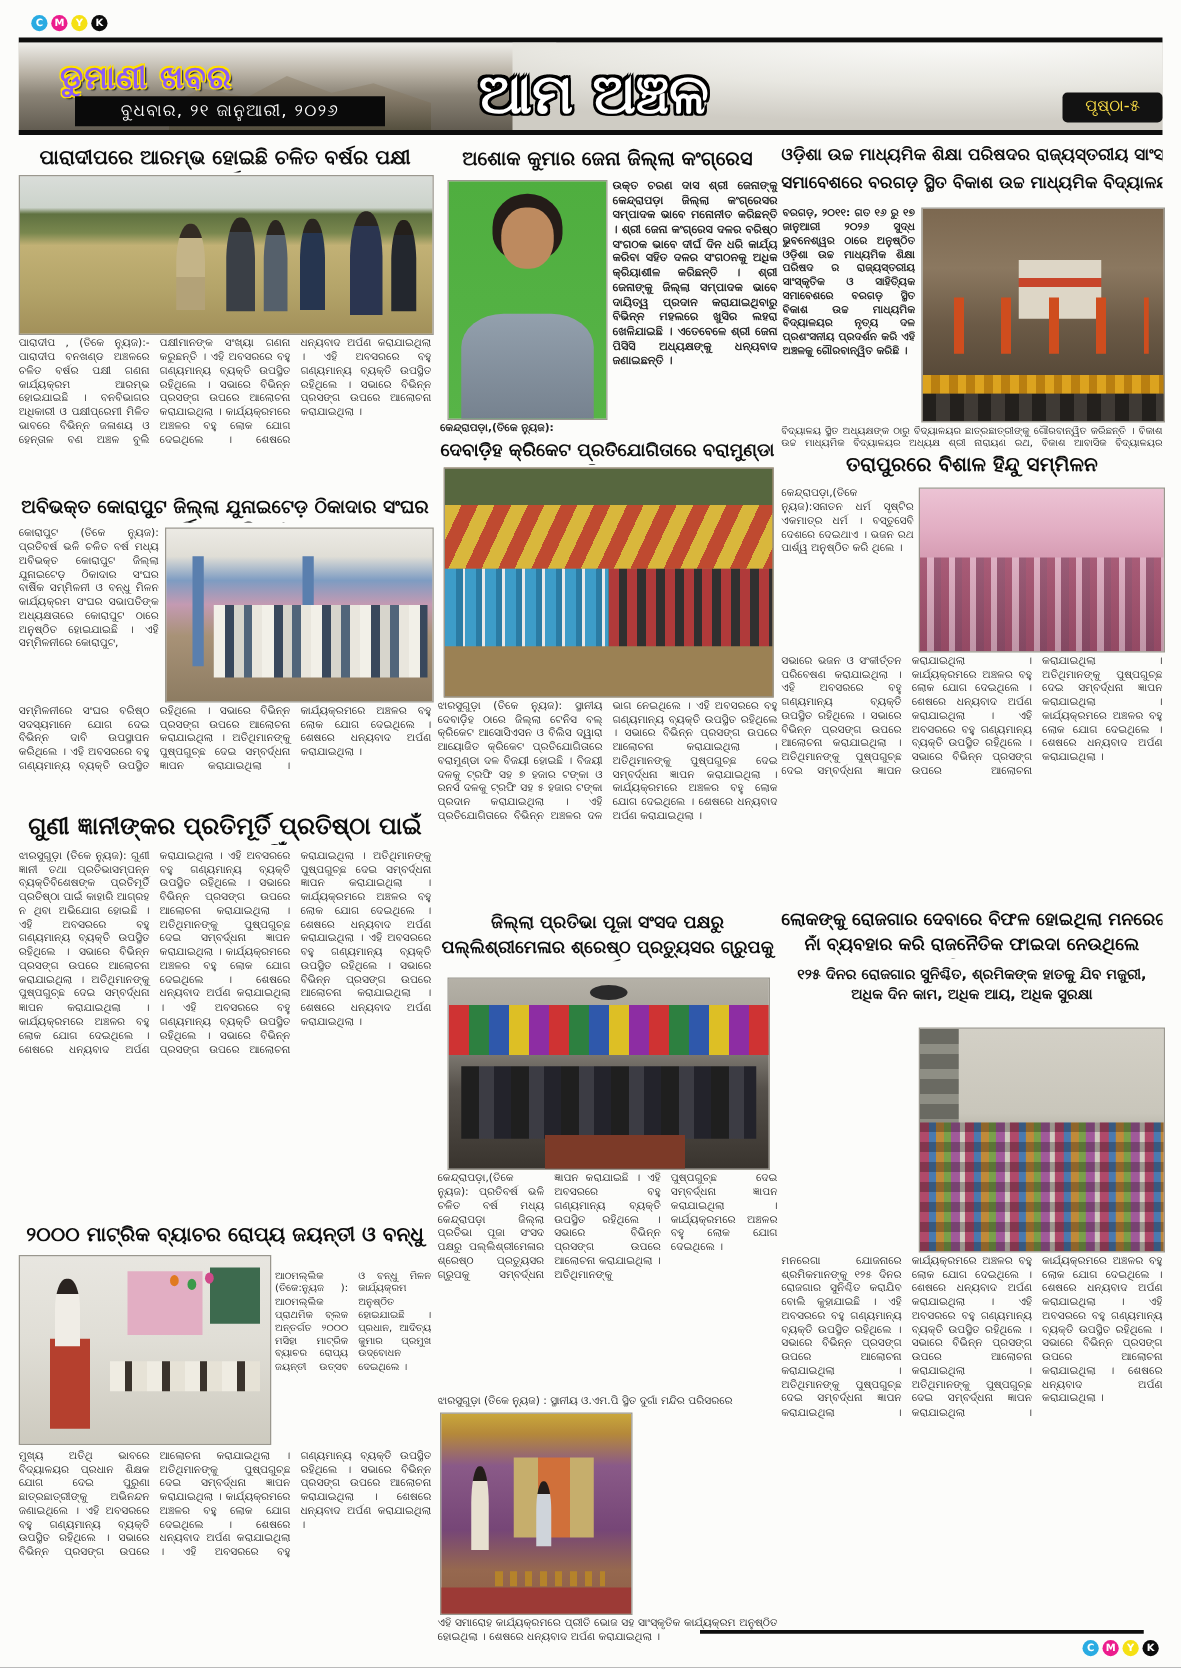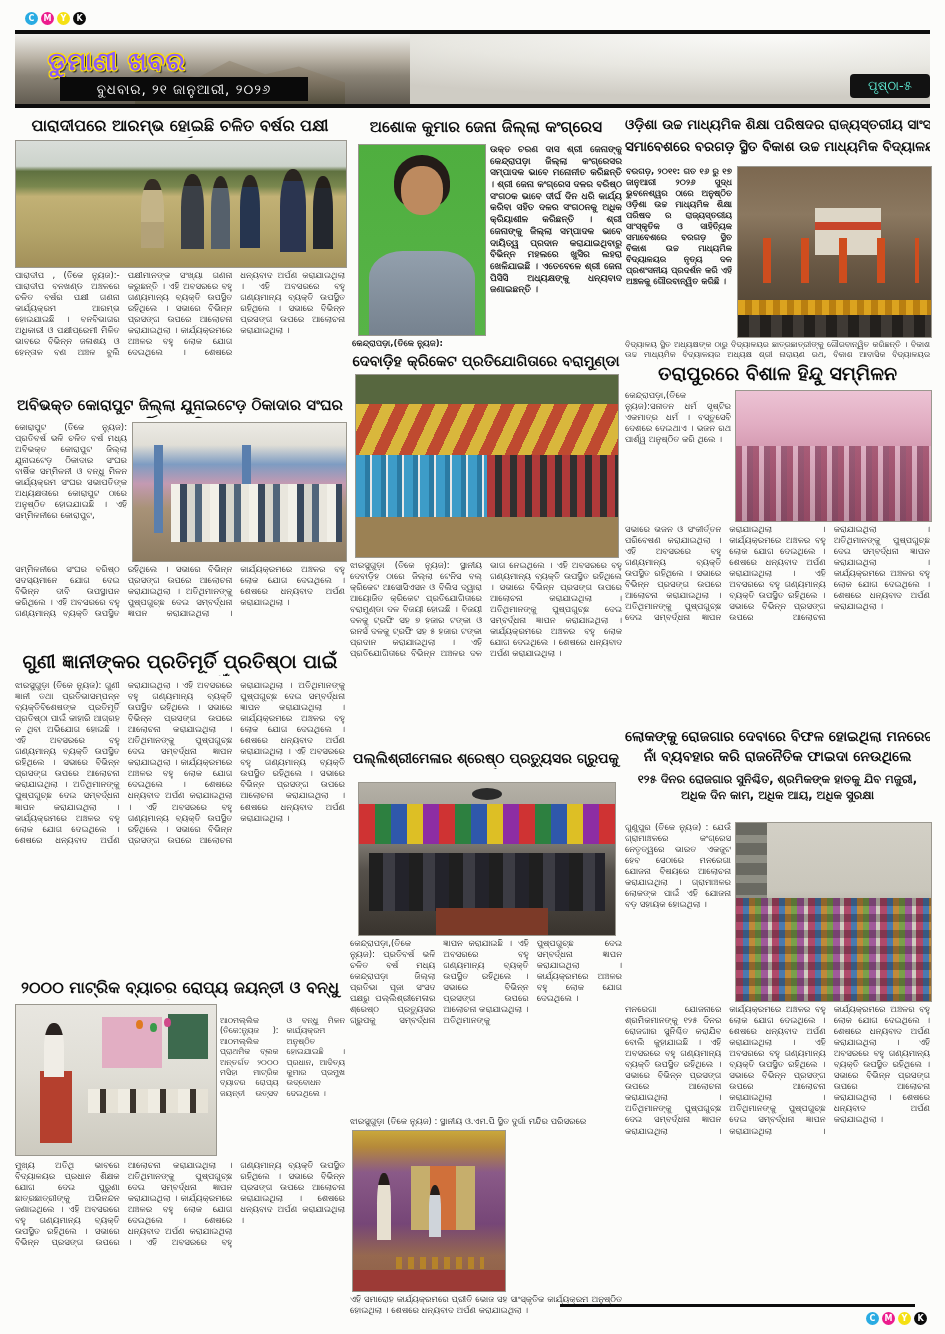--- a/index.html
+++ b/index.html
@@ -20,21 +20,21 @@
           background:linear-gradient(180deg,#a89e8c 0%,#7d7362 55%,#55503f 100%);
           clip-path:polygon(0 60%,12% 30%,30% 45%,45% 10%,62% 38%,78% 22%,100% 55%,100% 100%,0 100%);}
   .banner-cloud{position:absolute;right:0;top:0;width:520px;height:100%;
           background:radial-gradient(120% 90% at 70% 0%,#fbfbf9 0%,#e8e7e1 55%,#cfccc4 100%);}
   .brand{left:48px;top:36px;font-size:25px;font-weight:bold;color:#8b5cf6;letter-spacing:1px;
          text-shadow:-1px -1px 0 #ffe000,1px -1px 0 #ffe000,-1px 1px 0 #ffe000,1px 1px 0 #ffe000,2px 2px 1px #2a2a2a;margin-top:11px;}
   .datebox{left:60px;top:77px;width:248px;height:24px;background:#0a0a0a;color:#fff;font-size:13.5px;
            text-align:center;line-height:24px;letter-spacing:1px;}
   .mtitle{left:295px;top:50px;width:360px;text-align:center;font-size:44px;font-weight:bold;color:#fff;
           text-shadow:-2px -2px 0 #000,2px -2px 0 #000,-2px 2px 0 #000,2px 2px 0 #000,0 -2px 0 #000,0 2px 0 #000,-2px 0 0 #000,2px 0 0 #000;}
-  .pagebox{left:850px;top:74px;width:80px;height:24px;background:#121212;color:#5eead4;border-radius:4px;
+  .pagebox{left:850px;top:74px;width:80px;height:24px;background:#121212;color:#fde047;border-radius:4px;
            font-size:13px;text-align:center;line-height:24px;}
   
   .hl{font-weight:bold;text-align:center;color:#0d0d0d;line-height:1.25;overflow:hidden;}
   .body-txt{font-size:8.5px;line-height:1.3;text-align:justify;overflow:hidden;color:#222;
             word-break:break-word;}
   .cols2{column-count:2;column-gap:8px;}
   .cols3{column-count:3;column-gap:8px;}
   .subhl{font-weight:bold;text-align:center;font-size:11.5px;line-height:1.35;overflow:hidden;}
   
   .photo{position:absolute;overflow:hidden;background:#cfcdc5;border:1px solid #9a978e;}
@@ -64,20 +64,21 @@
     <span class="k">K</span>
   </div>
 
   <div class="abs banner">
     <div class="banner-photo"></div>
     <div class="banner-hut"></div>
     <div class="banner-cloud"></div>
   </div>
   <div class="abs brand">ଡୁମାଣୀ ଖବର</div>
   <div class="abs datebox">ବୁଧବାର, ୨୧ ଜାନୁଆରୀ, ୨୦୨୬</div>
+  <div class="abs mtitle">ଆମ ଅଞ୍ଚଳ</div>
   <div class="abs pagebox">ପୃଷ୍ଠା-୫</div>
 
   <div class="abs hl" style="left:15px;top:116px;width:330px;font-size:16px;height:22px;">ପାରାଦୀପରେ ଆରମ୍ଭ ହୋଇଛି ଚଳିତ ବର୍ଷର ପକ୍ଷୀ ଗଣନା କାର୍ଯ୍ୟକ୍ରମ</div>
 
   <div class="photo ph-bird" style="left:15px;top:140px;width:330px;height:126px;">
     <div class="fg" style="left:38%;top:30%;width:7%;height:55%;background:linear-gradient(180deg,#342c24 16%,#c4b488 16% 62%,#b3a278 62%);"></div>
     <div class="fg" style="left:50%;top:26%;width:7%;height:60%;background:linear-gradient(180deg,#2a2520 16%,#3a3f46 16%);"></div>
     <div class="fg" style="left:59%;top:28%;width:6%;height:58%;background:linear-gradient(180deg,#2a2520 16%,#55606b 16%);"></div>
     <div class="fg" style="left:68%;top:27%;width:6%;height:58%;background:linear-gradient(180deg,#2a2520 16%,#26354f 16%);"></div>
     <div class="fg" style="left:80%;top:22%;width:8%;height:66%;background:linear-gradient(180deg,#2a2520 14%,#2b3550 14%);"></div>
@@ -132,20 +133,21 @@
 
   <div class="photo ph-cricket" style="left:355px;top:374px;width:262px;height:182px;">
     <div class="pd" style="left:0;top:0;width:100%;height:16%;background:#57673f;"></div>
     <div class="pd" style="left:0;top:16%;width:100%;height:28%;background:repeating-linear-gradient(115deg,#d9b73c 0 12px,#bf4a30 12px 24px);"></div>
     <div class="pd" style="left:0;top:44%;width:50%;height:34%;background:repeating-linear-gradient(90deg,#3d9cc8 0 9px,#2b7ba3 9px 14px,#e8e8e8 14px 16px);"></div>
     <div class="pd" style="left:50%;top:44%;width:50%;height:34%;background:repeating-linear-gradient(90deg,#b03a3a 0 8px,#303030 8px 15px);"></div>
   </div>
 
   <div class="abs body-txt cols2" style="left:350px;top:560px;width:272px;height:166px;">ଝାରସୁଗୁଡ଼ା (ତିକେ ନ୍ୟୁଜ): ସ୍ଥାନୀୟ ଦେବାଡ଼ିହ ଠାରେ ଜିଲ୍ଲା ଟେନିସ ବଲ୍ କ୍ରିକେଟ ଆସୋସିଏସନ ଓ ବିଲିସ ଦ୍ୱାରା ଆୟୋଜିତ କ୍ରିକେଟ ପ୍ରତିଯୋଗିତାରେ ବରାମୁଣ୍ଡା ଦଳ ବିଜୟୀ ହୋଇଛି । ବିଜୟୀ ଦଳକୁ ଟ୍ରଫି ସହ ୭ ହଜାର ଟଙ୍କା ଓ ରନର୍ସ ଦଳକୁ ଟ୍ରଫି ସହ ୫ ହଜାର ଟଙ୍କା ପ୍ରଦାନ କରାଯାଇଥିଲା । ଏହି ପ୍ରତିଯୋଗିତାରେ ବିଭିନ୍ନ ଅଞ୍ଚଳର ଦଳ ଭାଗ ନେଇଥିଲେ । ଏହି ଅବସରରେ ବହୁ ଗଣ୍ୟମାନ୍ୟ ବ୍ୟକ୍ତି ଉପସ୍ଥିତ ରହିଥିଲେ । ସଭାରେ ବିଭିନ୍ନ ପ୍ରସଙ୍ଗ ଉପରେ ଆଲୋଚନା କରାଯାଇଥିଲା । ଅତିଥିମାନଙ୍କୁ ପୁଷ୍ପଗୁଚ୍ଛ ଦେଇ ସମ୍ବର୍ଦ୍ଧନା ଜ୍ଞାପନ କରାଯାଇଥିଲା । କାର୍ଯ୍ୟକ୍ରମରେ ଅଞ୍ଚଳର ବହୁ ଲୋକ ଯୋଗ ଦେଇଥିଲେ । ଶେଷରେ ଧନ୍ୟବାଦ ଅର୍ପଣ କରାଯାଇଥିଲା ।</div>
 
+  <div class="abs hl" style="left:350px;top:730px;width:272px;font-size:14px;height:19px;">ଜିଲ୍ଲା ପ୍ରତିଭା ପୂଜା ସଂସଦ ପକ୍ଷରୁ</div>
   <div class="abs hl" style="left:350px;top:750px;width:272px;font-size:14px;height:19px;">ପଲ୍ଲିଶ୍ରୀମେଳାର ଶ୍ରେଷ୍ଠ ପ୍ରତ୍ୟୁସର ଗ୍ରୁପକୁ ସମ୍ବର୍ଦ୍ଧନା</div>
 
   <div class="photo ph-banners" style="left:358px;top:782px;width:256px;height:152px;">
     <div class="pd" style="left:0;top:14%;width:100%;height:26%;background:repeating-linear-gradient(90deg,#cf3333 0 16px,#2d8040 16px 32px,#2f58ab 32px 48px,#ddbf25 48px 64px,#8d2da3 64px 80px);"></div>
     <div class="pd" style="left:44%;top:3%;width:12%;height:8%;background:#2a2a2a;border-radius:50%;"></div>
     <div class="pd" style="left:4%;top:46%;width:92%;height:38%;background:repeating-linear-gradient(90deg,#1f1f1f 0 14px,#3c3c44 14px 26px,#23232b 26px 40px);"></div>
     <div class="pd" style="left:30%;bottom:0;width:44%;height:18%;background:#7c3a28;"></div>
   </div>
 
   <div class="abs body-txt cols3" style="left:350px;top:938px;width:272px;height:124px;">କେନ୍ଦ୍ରାପଡ଼ା,(ତିକେ ନ୍ୟୁଜ): ପ୍ରତିବର୍ଷ ଭଳି ଚଳିତ ବର୍ଷ ମଧ୍ୟ କେନ୍ଦ୍ରାପଡ଼ା ଜିଲ୍ଲା ପ୍ରତିଭା ପୂଜା ସଂସଦ ପକ୍ଷରୁ ପଲ୍ଲିଶ୍ରୀମେଳାର ଶ୍ରେଷ୍ଠ ପ୍ରତ୍ୟୁସର ଗ୍ରୁପକୁ ସମ୍ବର୍ଦ୍ଧନା ଜ୍ଞାପନ କରାଯାଇଛି । ଏହି ଅବସରରେ ବହୁ ଗଣ୍ୟମାନ୍ୟ ବ୍ୟକ୍ତି ଉପସ୍ଥିତ ରହିଥିଲେ । ସଭାରେ ବିଭିନ୍ନ ପ୍ରସଙ୍ଗ ଉପରେ ଆଲୋଚନା କରାଯାଇଥିଲା । ଅତିଥିମାନଙ୍କୁ ପୁଷ୍ପଗୁଚ୍ଛ ଦେଇ ସମ୍ବର୍ଦ୍ଧନା ଜ୍ଞାପନ କରାଯାଇଥିଲା । କାର୍ଯ୍ୟକ୍ରମରେ ଅଞ୍ଚଳର ବହୁ ଲୋକ ଯୋଗ ଦେଇଥିଲେ ।</div>
@@ -171,36 +173,35 @@
 
   <div class="photo ph-dance" style="left:737px;top:166px;width:193px;height:170px;">
     <div class="pd" style="left:40%;top:24%;width:34%;height:28%;background:linear-gradient(180deg,#ddd6c6 30%,#c8452a 30% 46%,#ddd6c6 46%);"></div>
     <div class="pd" style="left:6%;top:42%;width:88%;height:26%;background:repeating-linear-gradient(90deg,transparent 0 13px,#cf4d1e 13px 21px,transparent 21px 38px);"></div>
     <div class="pd" style="left:0;bottom:13%;width:100%;height:9%;background:repeating-linear-gradient(90deg,#dca31f 0 7px,#b97f10 7px 14px);"></div>
     <div class="pd" style="left:0;bottom:0;width:100%;height:13%;background:repeating-linear-gradient(90deg,#23201d 0 11px,#3f3a35 11px 22px);"></div>
   </div>
 
   <div class="abs body-txt" style="left:625px;top:340px;width:305px;height:20px;font-size:8px;">ବିଦ୍ୟାଳୟ ସ୍ଥିତ ଅଧ୍ୟକ୍ଷଙ୍କ ଠାରୁ ବିଦ୍ୟାଳୟର ଛାତ୍ରଛାତ୍ରୀଙ୍କୁ ଗୌରବାନ୍ୱିତ କରିଛନ୍ତି । ବିକାଶ ଉଚ୍ଚ ମାଧ୍ୟମିକ ବିଦ୍ୟାଳୟର ଅଧ୍ୟକ୍ଷ ଶ୍ରୀ ନାରାୟଣ ରଥ, ବିକାଶ ଆବାସିକ ବିଦ୍ୟାଳୟର ଏକଜିକ୍ୟୁଟିଭ୍ ପ୍ରିନ୍ସିପାଲ ପ୍ରମୁଖ ଅନୁଷ୍ଠାନରେ ନୃତ୍ୟ ନିର୍ଦ୍ଦେଶକ ଶ୍ରୀ ପ୍ରକାଶ ପଣ୍ଡା ଓ ଭାଗ ନେଇଥିବା ସମସ୍ତ ଛାତ୍ରଛାତ୍ରୀମାନଙ୍କୁ ଅଭିନନ୍ଦନ ଜଣାଇଛନ୍ତି ।</div>
 
-  <div class="abs hl" style="left:625px;top:362px;width:305px;font-size:19px;height:25px;">ତରାପୁରରେ ବିଶାଳ ହିନ୍ଦୁ ସମ୍ମିଳନ</div>
+  <div class="abs hl" style="left:625px;top:362px;width:305px;font-size:16px;height:25px;">ତରାପୁରରେ ବିଶାଳ ହିନ୍ଦୁ ସମ୍ମିଳନ</div>
 
   <div class="abs body-txt" style="left:625px;top:390px;width:106px;height:130px;">କେନ୍ଦ୍ରାପଡ଼ା,(ତିକେ ନ୍ୟୁଜ):ସନାତନ ଧର୍ମ ସୃଷ୍ଟିର ଏକମାତ୍ର ଧର୍ମ । ବସ୍ତୁସେବି ଦେଶରେ ଦେଇଥାଏ । ଭଜନ ରଥ ପାର୍ଶ୍ୱ ଅନୁଷ୍ଠିତ କରି ଥିଲେ ।</div>
 
   <div class="photo ph-pink" style="left:735px;top:390px;width:195px;height:130px;">
     <div class="pd" style="left:0;bottom:0;width:100%;height:58%;background:repeating-linear-gradient(90deg,rgba(130,40,70,.55) 0 6px,rgba(235,215,225,.35) 6px 11px,rgba(95,30,60,.5) 11px 17px);"></div>
   </div>
 
   <div class="abs body-txt cols3" style="left:625px;top:524px;width:305px;height:198px;">ସଭାରେ ଭଜନ ଓ ସଂକୀର୍ତ୍ତନ ପରିବେଷଣ କରାଯାଇଥିଲା । ଏହି ଅବସରରେ ବହୁ ଗଣ୍ୟମାନ୍ୟ ବ୍ୟକ୍ତି ଉପସ୍ଥିତ ରହିଥିଲେ । ସଭାରେ ବିଭିନ୍ନ ପ୍ରସଙ୍ଗ ଉପରେ ଆଲୋଚନା କରାଯାଇଥିଲା । ଅତିଥିମାନଙ୍କୁ ପୁଷ୍ପଗୁଚ୍ଛ ଦେଇ ସମ୍ବର୍ଦ୍ଧନା ଜ୍ଞାପନ କରାଯାଇଥିଲା । କାର୍ଯ୍ୟକ୍ରମରେ ଅଞ୍ଚଳର ବହୁ ଲୋକ ଯୋଗ ଦେଇଥିଲେ । ଶେଷରେ ଧନ୍ୟବାଦ ଅର୍ପଣ କରାଯାଇଥିଲା । ଏହି ଅବସରରେ ବହୁ ଗଣ୍ୟମାନ୍ୟ ବ୍ୟକ୍ତି ଉପସ୍ଥିତ ରହିଥିଲେ । ସଭାରେ ବିଭିନ୍ନ ପ୍ରସଙ୍ଗ ଉପରେ ଆଲୋଚନା କରାଯାଇଥିଲା । ଅତିଥିମାନଙ୍କୁ ପୁଷ୍ପଗୁଚ୍ଛ ଦେଇ ସମ୍ବର୍ଦ୍ଧନା ଜ୍ଞାପନ କରାଯାଇଥିଲା । କାର୍ଯ୍ୟକ୍ରମରେ ଅଞ୍ଚଳର ବହୁ ଲୋକ ଯୋଗ ଦେଇଥିଲେ । ଶେଷରେ ଧନ୍ୟବାଦ ଅର୍ପଣ କରାଯାଇଥିଲା ।</div>
 
   <div class="abs hl" style="left:625px;top:728px;width:305px;font-size:14px;height:19px;white-space:nowrap;">ଲୋକଙ୍କୁ ରୋଜଗାର ଦେବାରେ ବିଫଳ ହୋଇଥିଲା ମନରେଗା : ଗାନ୍ଧିଙ୍କ</div>
   <div class="abs hl" style="left:625px;top:748px;width:305px;font-size:14px;height:19px;">ନାଁ ବ୍ୟବହାର କରି ରାଜନୈତିକ ଫାଇଦା ନେଉଥିଲେ ବିରୋଧୀ</div>
 
   <div class="abs subhl" style="left:625px;top:772px;width:305px;height:38px;">୧୨୫ ଦିନର ରୋଜଗାର ସୁନିଶ୍ଚିତ, ଶ୍ରମିକଙ୍କ ହାତକୁ ଯିବ ମଜୁରୀ, ଅଧିକ ଦିନ କାମ, ଅଧିକ ଆୟ, ଅଧିକ ସୁରକ୍ଷା</div>
 
-  <div class="abs body-txt" style="left:625px;top:822px;width:106px;height:178px;">ଗୁଣୁପୁର (ତିକେ ନ୍ୟୁଜ) : ଯେଉଁ ଗ୍ରାମାଞ୍ଚଳରେ କଂଗ୍ରେସ ନେତୃତ୍ୱରେ ଭାରତ ଏକଜୁଟ ହେବ ସେଠାରେ ମନରେଗା ଯୋଜନା ବିଷୟରେ ଆଲୋଚନା କରାଯାଇଥିଲା । ଗ୍ରାମାଞ୍ଚଳର ଲୋକଙ୍କ ପାଇଁ ଏହି ଯୋଜନା ବଡ଼ ସହାୟକ ହୋଇଥିଲା ।</div>
 
   <div class="photo ph-hall" style="left:735px;top:822px;width:195px;height:178px;">
     <div class="pd" style="left:0;top:0;width:16%;height:68%;background:repeating-linear-gradient(180deg,#6a6a62 0 12px,#8e8e84 12px 20px);"></div>
     <div class="pd" style="left:0;bottom:0;width:100%;height:58%;background:repeating-linear-gradient(90deg,#b04a6a 0 7px,#4a7ab0 7px 13px,#c08a3a 13px 19px,#7aa04a 19px 25px,#a05a9a 25px 32px,#d0ccc0 32px 36px),repeating-linear-gradient(180deg,rgba(40,30,30,.3) 0 8px,rgba(255,255,255,0) 8px 16px);background-blend-mode:multiply;"></div>
   </div>
 
   <div class="abs body-txt cols3" style="left:625px;top:1004px;width:305px;height:294px;">ମନରେଗା ଯୋଜନାରେ ଶ୍ରମିକମାନଙ୍କୁ ୧୨୫ ଦିନର ରୋଜଗାର ସୁନିଶ୍ଚିତ କରାଯିବ ବୋଲି କୁହାଯାଇଛି । ଏହି ଅବସରରେ ବହୁ ଗଣ୍ୟମାନ୍ୟ ବ୍ୟକ୍ତି ଉପସ୍ଥିତ ରହିଥିଲେ । ସଭାରେ ବିଭିନ୍ନ ପ୍ରସଙ୍ଗ ଉପରେ ଆଲୋଚନା କରାଯାଇଥିଲା । ଅତିଥିମାନଙ୍କୁ ପୁଷ୍ପଗୁଚ୍ଛ ଦେଇ ସମ୍ବର୍ଦ୍ଧନା ଜ୍ଞାପନ କରାଯାଇଥିଲା । କାର୍ଯ୍ୟକ୍ରମରେ ଅଞ୍ଚଳର ବହୁ ଲୋକ ଯୋଗ ଦେଇଥିଲେ । ଶେଷରେ ଧନ୍ୟବାଦ ଅର୍ପଣ କରାଯାଇଥିଲା । ଏହି ଅବସରରେ ବହୁ ଗଣ୍ୟମାନ୍ୟ ବ୍ୟକ୍ତି ଉପସ୍ଥିତ ରହିଥିଲେ । ସଭାରେ ବିଭିନ୍ନ ପ୍ରସଙ୍ଗ ଉପରେ ଆଲୋଚନା କରାଯାଇଥିଲା । ଅତିଥିମାନଙ୍କୁ ପୁଷ୍ପଗୁଚ୍ଛ ଦେଇ ସମ୍ବର୍ଦ୍ଧନା ଜ୍ଞାପନ କରାଯାଇଥିଲା । କାର୍ଯ୍ୟକ୍ରମରେ ଅଞ୍ଚଳର ବହୁ ଲୋକ ଯୋଗ ଦେଇଥିଲେ । ଶେଷରେ ଧନ୍ୟବାଦ ଅର୍ପଣ କରାଯାଇଥିଲା । ଏହି ଅବସରରେ ବହୁ ଗଣ୍ୟମାନ୍ୟ ବ୍ୟକ୍ତି ଉପସ୍ଥିତ ରହିଥିଲେ । ସଭାରେ ବିଭିନ୍ନ ପ୍ରସଙ୍ଗ ଉପରେ ଆଲୋଚନା କରାଯାଇଥିଲା । ଶେଷରେ ଧନ୍ୟବାଦ ଅର୍ପଣ କରାଯାଇଥିଲା ।</div>
 
   <div class="abs rule-bottom"></div>
   <div class="abs cmyk" style="left:866px;top:1312px;">

